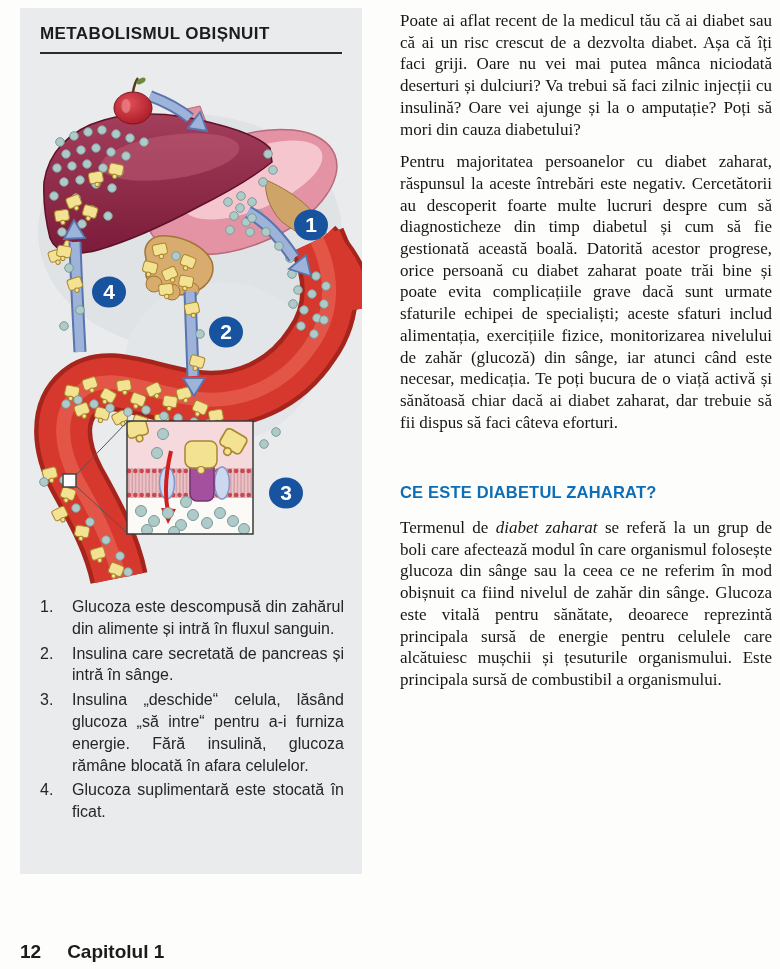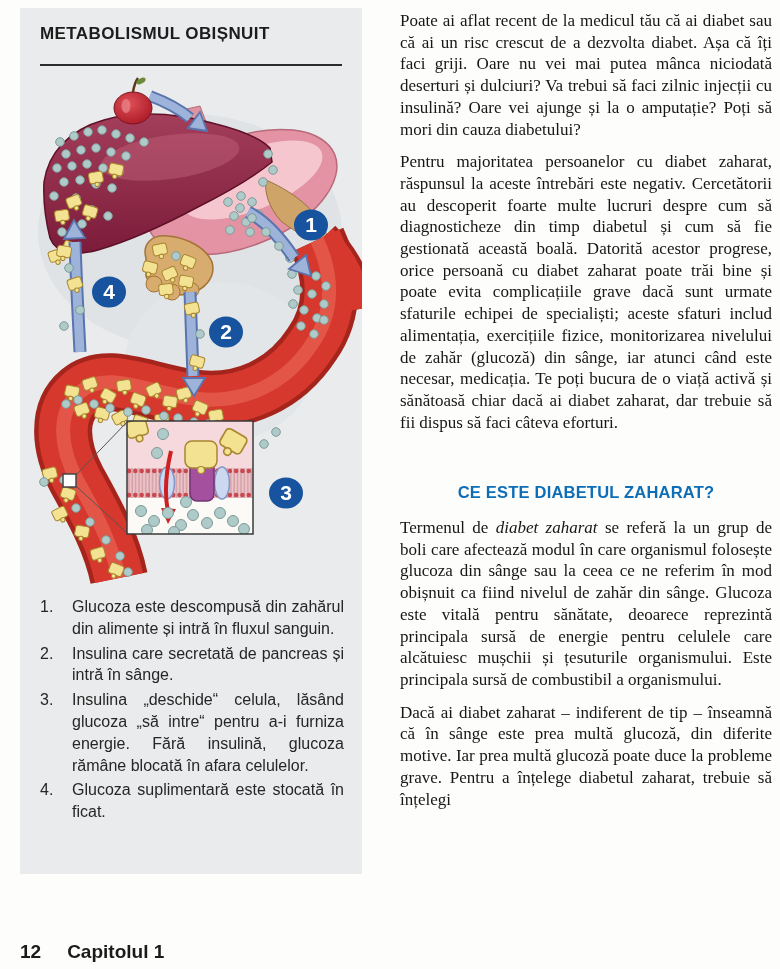--- a/index.html
+++ b/index.html
@@ -1,35 +1,35 @@
 <!DOCTYPE html>
 <html><head>
 <meta charset="utf-8">
 <style>
   html,body{margin:0;padding:0;}
   body{width:780px;height:969px;background:#fdfdfc;font-family:"Liberation Sans",sans-serif;position:relative;overflow:hidden;}
   .page{position:relative;width:780px;height:969px;}
 
   
   .sidebar{position:absolute;left:20px;top:8px;width:342px;height:866px;background:#eaebec;}
-  .sidebar-title{margin:16px 20px 0 20px;padding-bottom:20px;border-bottom:2px solid #2b2b2b;
+  .sidebar-title{margin:16px 20px 0 20px;padding-bottom:8px;border-bottom:2px solid #2b2b2b;
     font-size:17px;font-weight:700;letter-spacing:.4px;color:#1c1c1c;}
   .illustration{position:absolute;left:0;top:54px;width:342px;height:526px;display:block;}
   .steps{position:absolute;left:20px;top:588px;width:304px;list-style:none;margin:0;padding:0;
     font-size:16px;line-height:21.8px;color:#262626;}
   .steps li{display:flex;margin-bottom:3px;}
   .steps .num{flex:0 0 32px;}
   .steps .txt{flex:1;text-align:justify;}
 
   
   .article{position:absolute;left:400px;top:10px;width:372px;font-family:"Liberation Serif",serif;
     font-size:17px;line-height:21.7px;color:#161616;text-align:justify;}
   .article p{margin:0 0 11px 0;}
   .article-heading{font-family:"Liberation Sans",sans-serif;font-size:16.5px;font-weight:700;
-    color:#0d6eb7;letter-spacing:.2px;margin:49px 0 13px 0;text-align:center;}
+    color:#0d6eb7;letter-spacing:.2px;margin:49px 0 13px 0;text-align:left;}
   .it{font-style:italic;}
 
   
   .footer{position:absolute;left:20px;top:941px;display:flex;gap:26px;
     font-size:19px;font-weight:700;color:#1b1b1b;}
 </style>
 </head>
 <body>
 
 <div class="page">
@@ -342,21 +342,20 @@
         <span class="txt">Glucoza suplimentară este stocată în ficat.</span>
       </li>
     </ol>
   </div>
 
   <div class="article">
     <p>Poate ai aflat recent de la medicul tău că ai diabet sau că ai un risc crescut de a dezvolta diabet. Așa că îți faci griji. Oare nu vei mai putea mânca niciodată deserturi și dulciuri? Va trebui să faci zilnic injecții cu insulină? Oare vei ajunge și la o amputație? Poți să mori din cauza diabetului?</p>
     <p>Pentru majoritatea persoanelor cu diabet zaharat, răspunsul la aceste întrebări este negativ. Cercetătorii au descoperit foarte multe lucruri despre cum să diagnosticheze din timp diabetul și cum să fie gestionată această boală. Datorită acestor progrese, orice persoană cu diabet zaharat poate trăi bine și poate evita complicațiile grave dacă sunt urmate sfaturile echipei de specialiști; aceste sfaturi includ alimentația, exercițiile fizice, monitorizarea nivelului de zahăr (glucoză) din sânge, iar atunci când este necesar, medicația. Te poți bucura de o viață activă și sănătoasă chiar dacă ai diabet zaharat, dar trebuie să fii dispus să faci câteva eforturi.</p>
     <div class="article-heading">CE ESTE DIABETUL ZAHARAT?</div>
     <p><span>Termenul de </span><span class="it">diabet zaharat</span><span> se referă la un grup de boli care afectează modul în care organismul folosește glucoza din sânge sau la ceea ce ne referim în mod obișnuit ca fiind nivelul de zahăr din sânge. Glucoza este vitală pentru sănătate, deoarece reprezintă principala sursă de energie pentru celulele care alcătuiesc mușchii și țesuturile organismului. Este principala sursă de combustibil a organismului.</span></p>
-    <p>Dacă ai diabet zaharat – indiferent de tip – înseamnă că în sânge este prea multă glucoză, din diferite motive. Iar prea multă glucoză poate duce la probleme grave. Pentru a înțelege diabetul zaharat, trebuie să înțelegi</p>
   </div>
 
   <div class="footer">
     <span>12</span>
     <span>Capitolul 1</span>
   </div>
 
 </div>
 
 </body></html>

